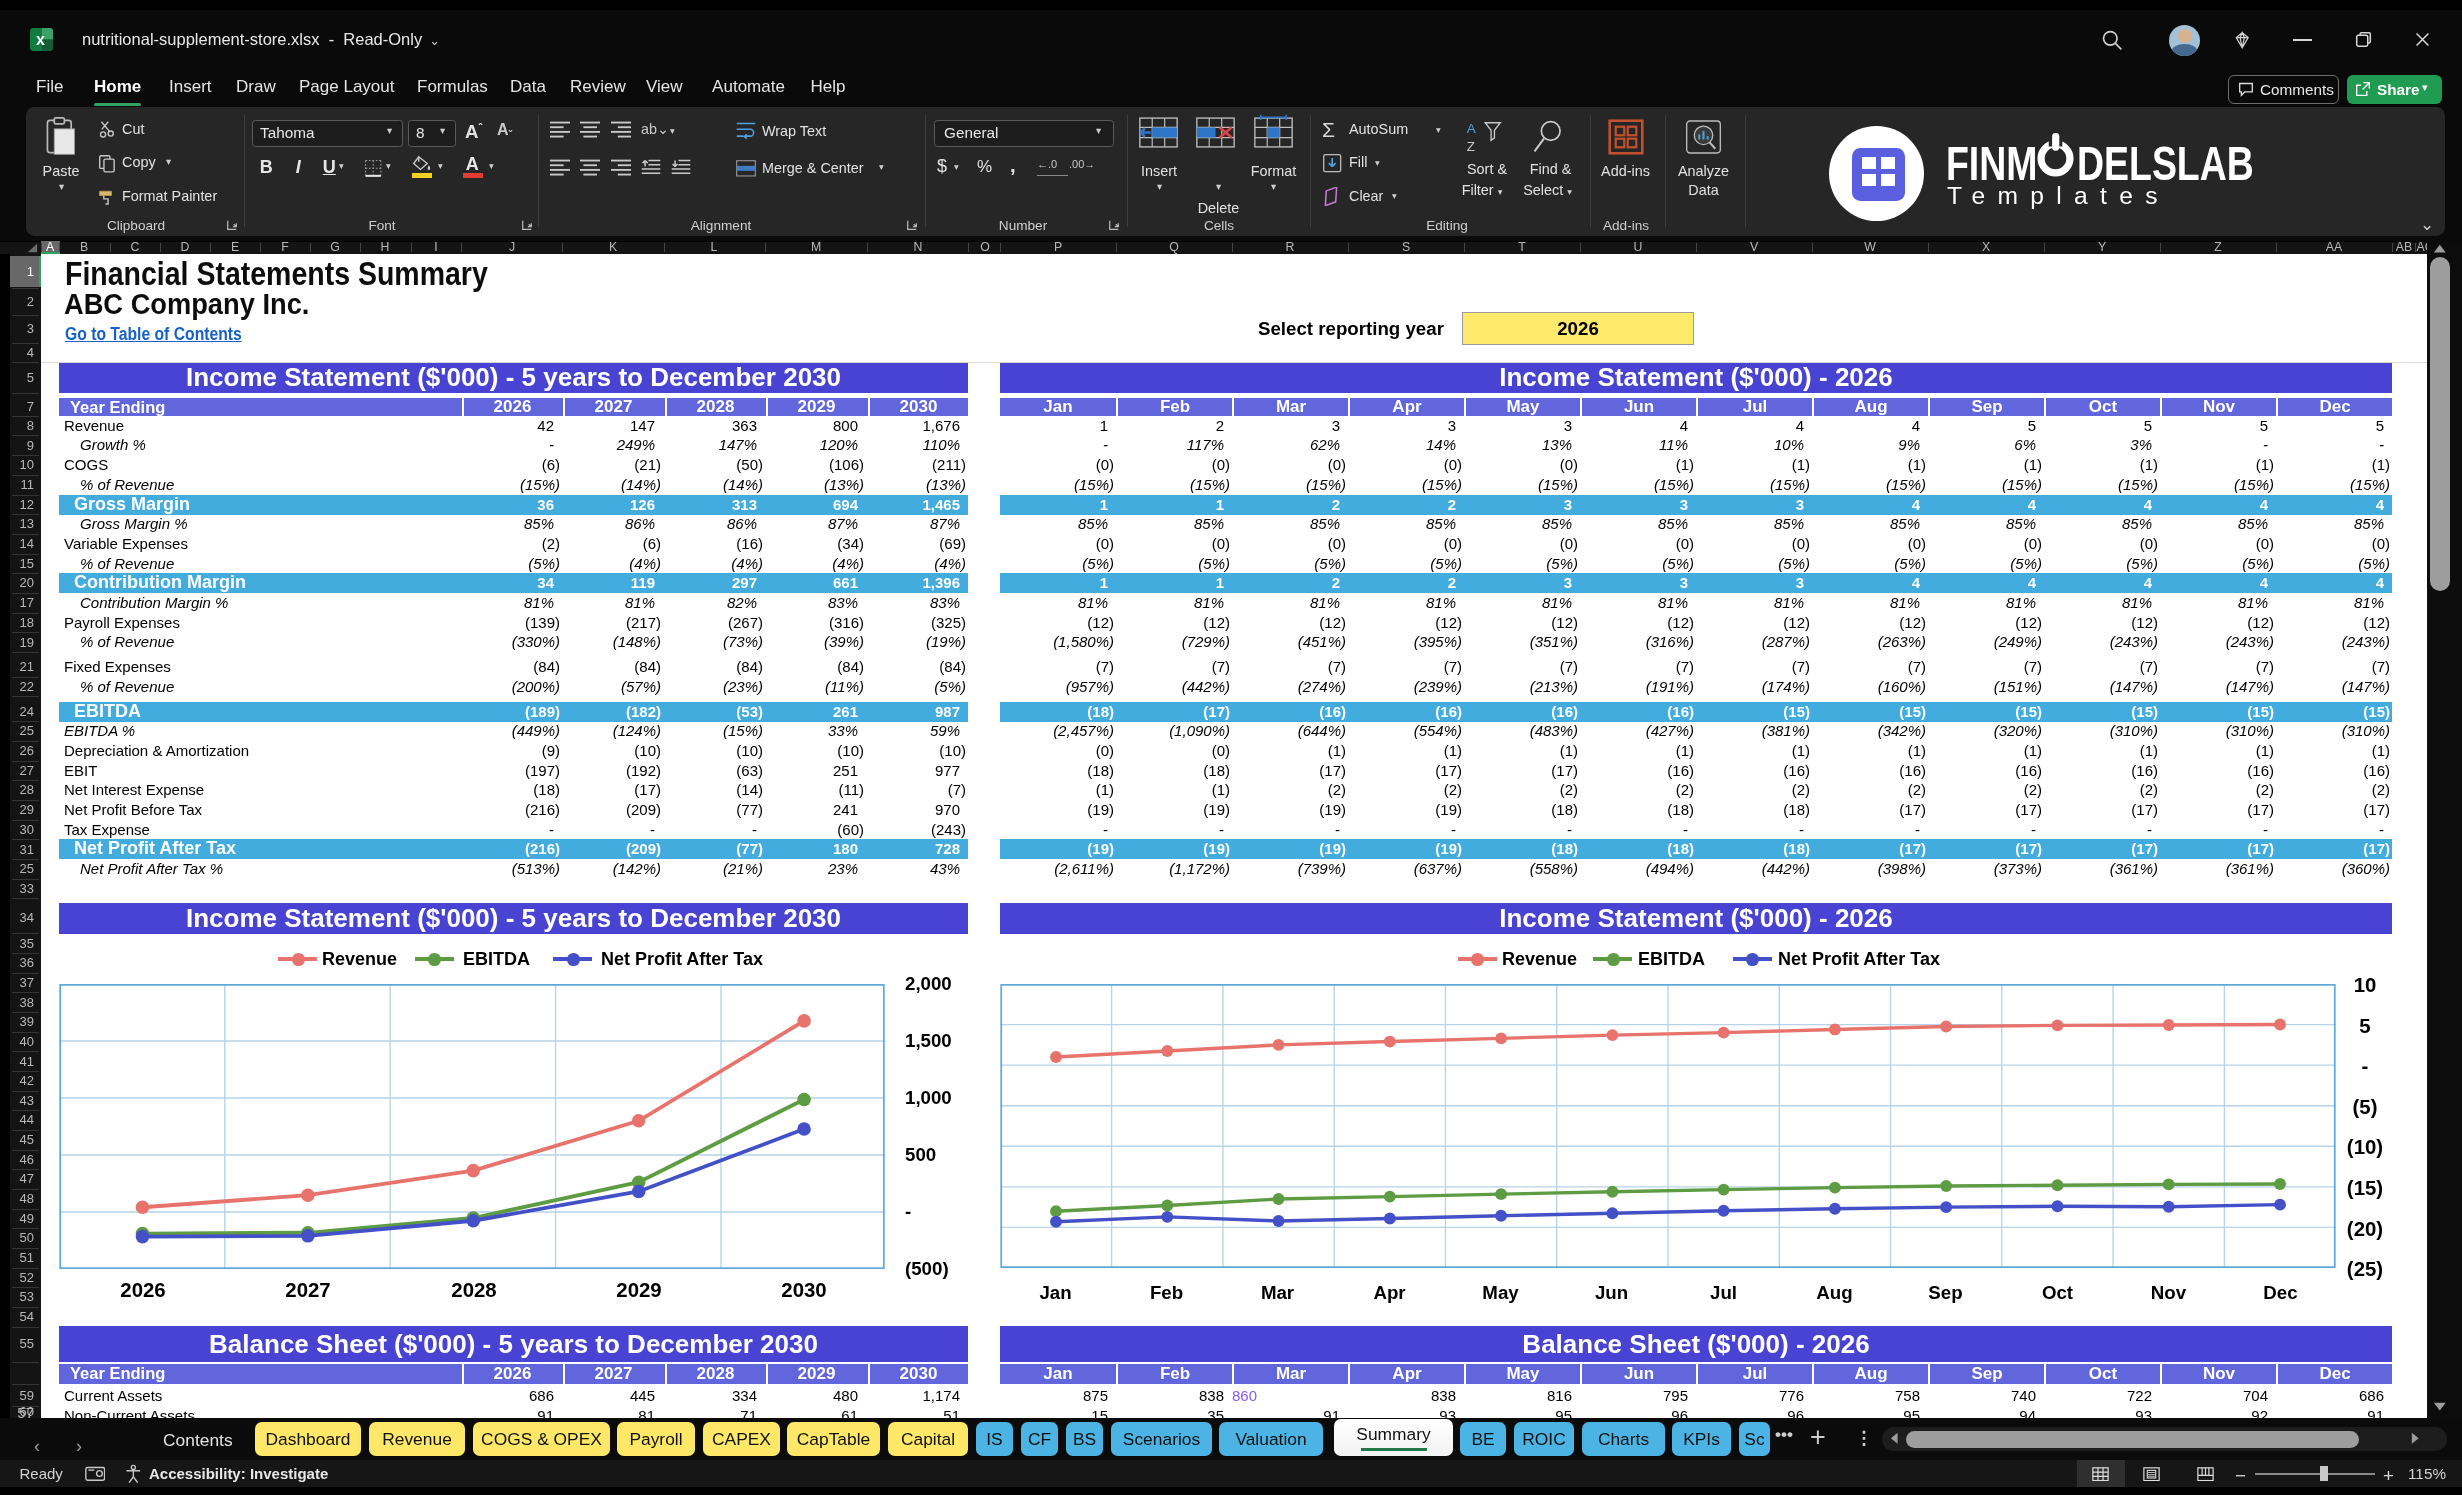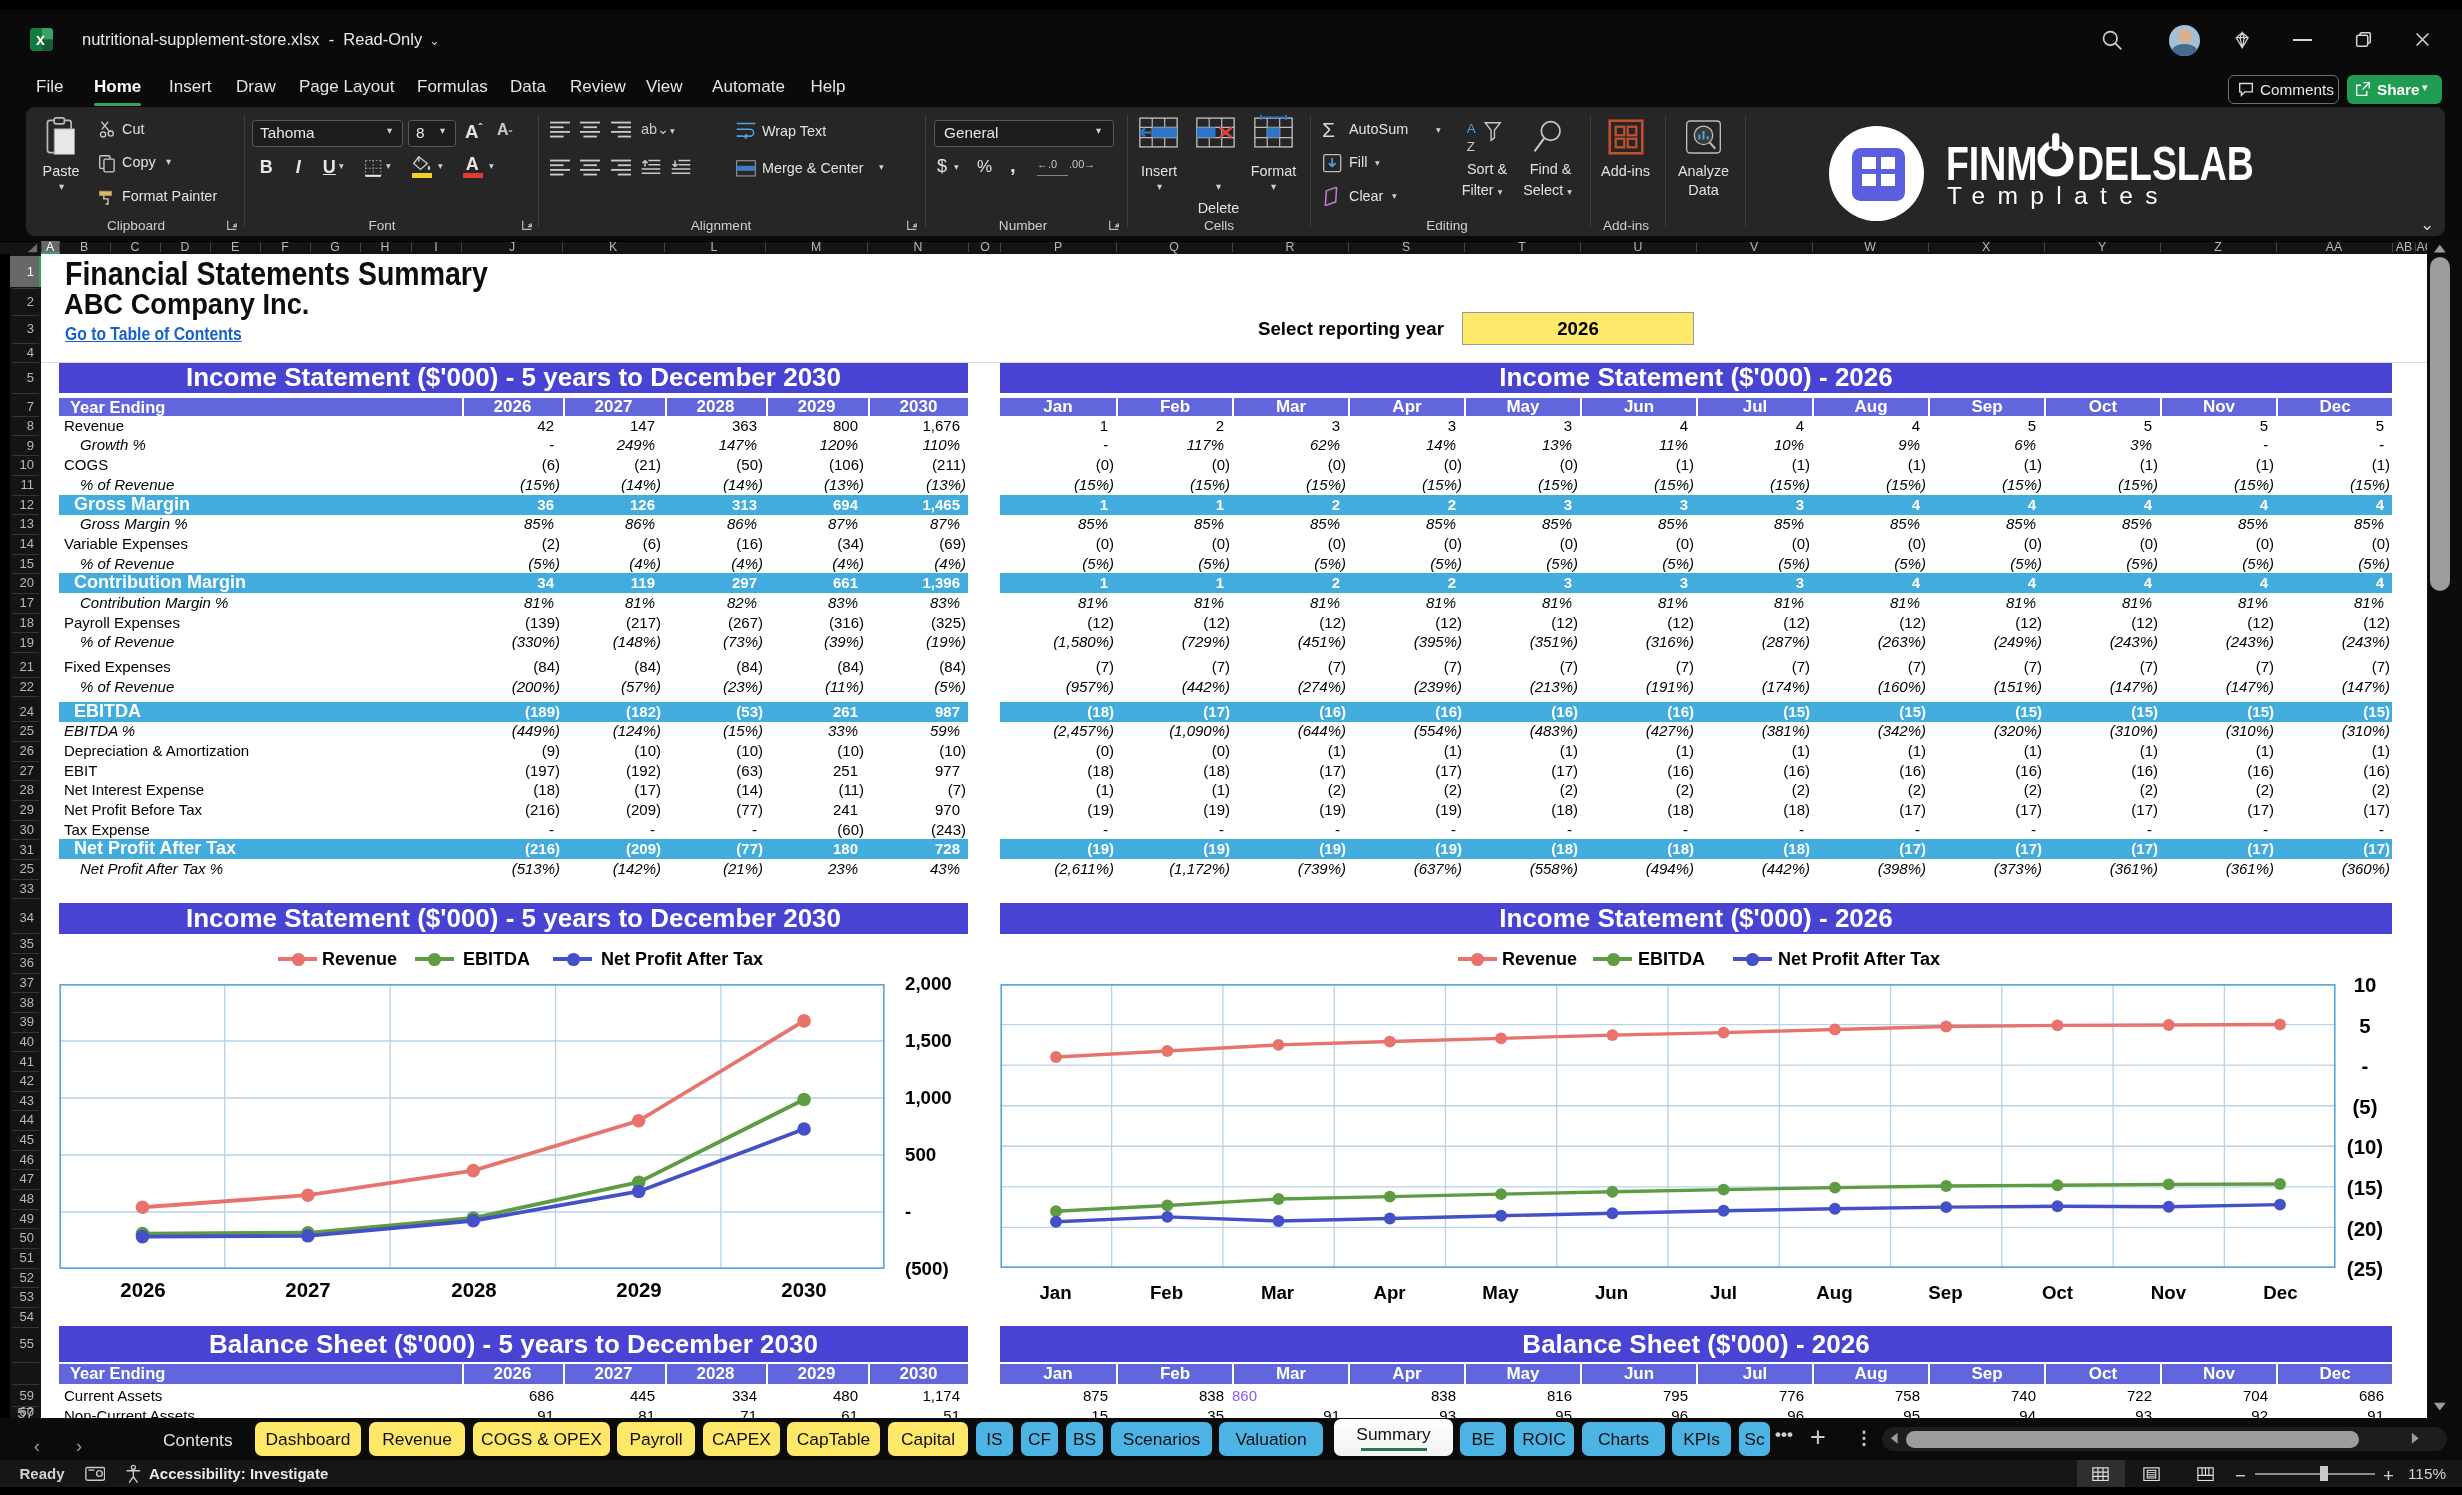--- a/index.html
+++ b/index.html
@@ -1164,21 +1164,21 @@
 <div style="position:absolute;left:1882px;top:1427px;width:565px;height:24px;background:#1d1d1d;border-radius:12px;"></div>
 <svg style="position:absolute;left:1890px;top:1432px;" width="8.5" height="12.7" viewBox="0 0 10 15">
     <path d="M9 1 L1 7.5 L9 14 Z" fill="#9d9d9d"></path>
   </svg>
 <div style="position:absolute;left:1906px;top:1431px;width:453px;height:17px;background:#9d9d9d;border-radius:8.5px;"></div>
 <svg style="position:absolute;left:2411px;top:1432px;" width="8.5" height="12.7" viewBox="0 0 10 15">
     <path d="M1 1 L9 7.5 L1 14 Z" fill="#9d9d9d"></path>
   </svg>
 <div style="position:absolute;left:0px;top:1460px;width:2462px;height:27px;background:#161616;"></div>
 <div style="position:absolute;left:0px;top:1487px;width:2462px;height:7.6px;background:#000;"></div>
-<div style="position:absolute;left:19.5px;top:1465px;width:59px;height:18.7px;font-size:15px;color:#d2d2d2;font-weight:bold;">Ready</div>
+<div style="position:absolute;left:19.5px;top:1465px;width:59px;height:18.7px;font-size:15px;color:#d2d2d2;">Ready</div>
 <svg style="position:absolute;left:85px;top:1465px;" width="20.4" height="17" viewBox="0 0 24 20">
     <rect x="1" y="3" width="22" height="15" rx="2" fill="none" stroke="#c9c9c9" stroke-width="1.6"></rect>
     <circle cx="17" cy="10" r="3.4" fill="none" stroke="#c9c9c9" stroke-width="1.6"></circle>
     <path d="M4 6 h7" stroke="#c9c9c9" stroke-width="1.6"></path>
   </svg>
 <svg style="position:absolute;left:124px;top:1464px;" width="18.7" height="20.4" viewBox="0 0 22 24">
     <circle cx="11" cy="4" r="2.4" fill="none" stroke="#c9c9c9" stroke-width="1.5"></circle>
     <path d="M3 8 h16 M11 8 v7 M11 15 l-5 7 M11 15 l5 7" fill="none" stroke="#c9c9c9" stroke-width="1.6"></path>
   </svg>
 <div class="b" style="position:absolute;left:149px;top:1465px;width:255px;height:18.7px;font-size:15px;color:#e8e8e8;">Accessibility: Investigate</div>

